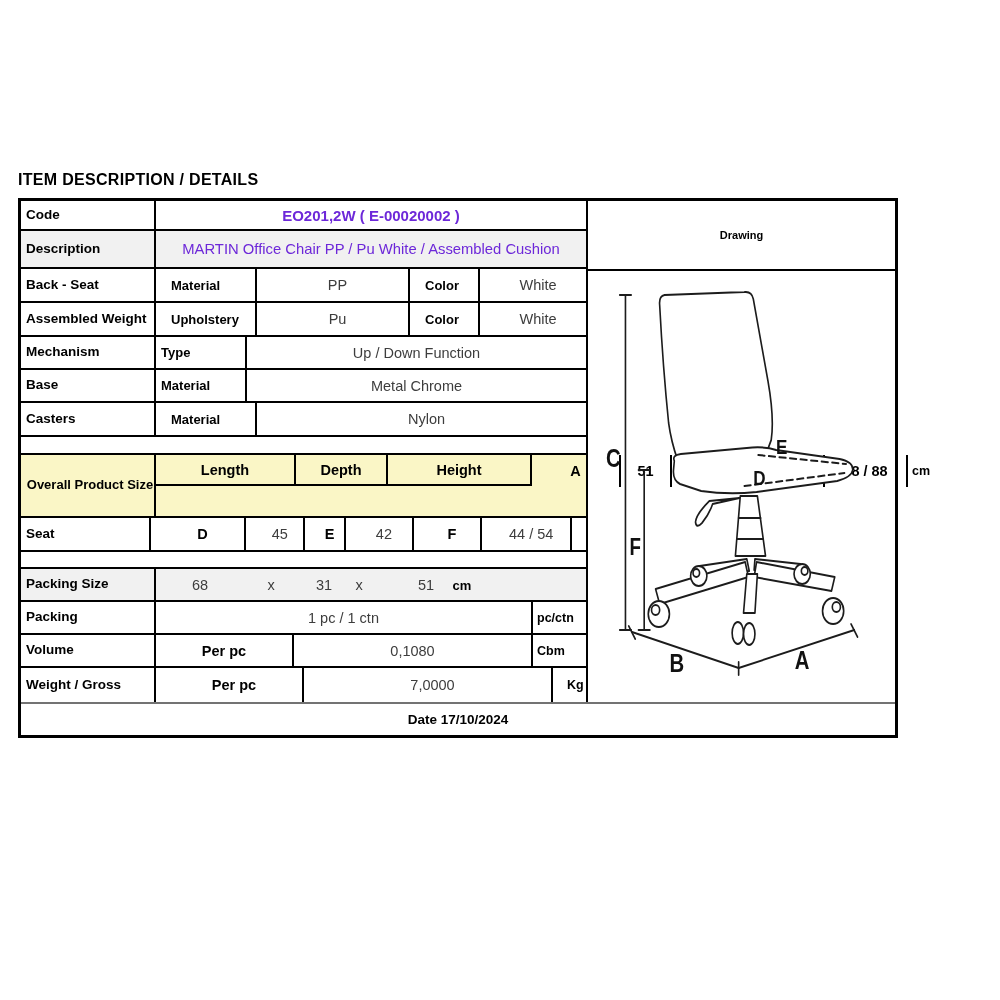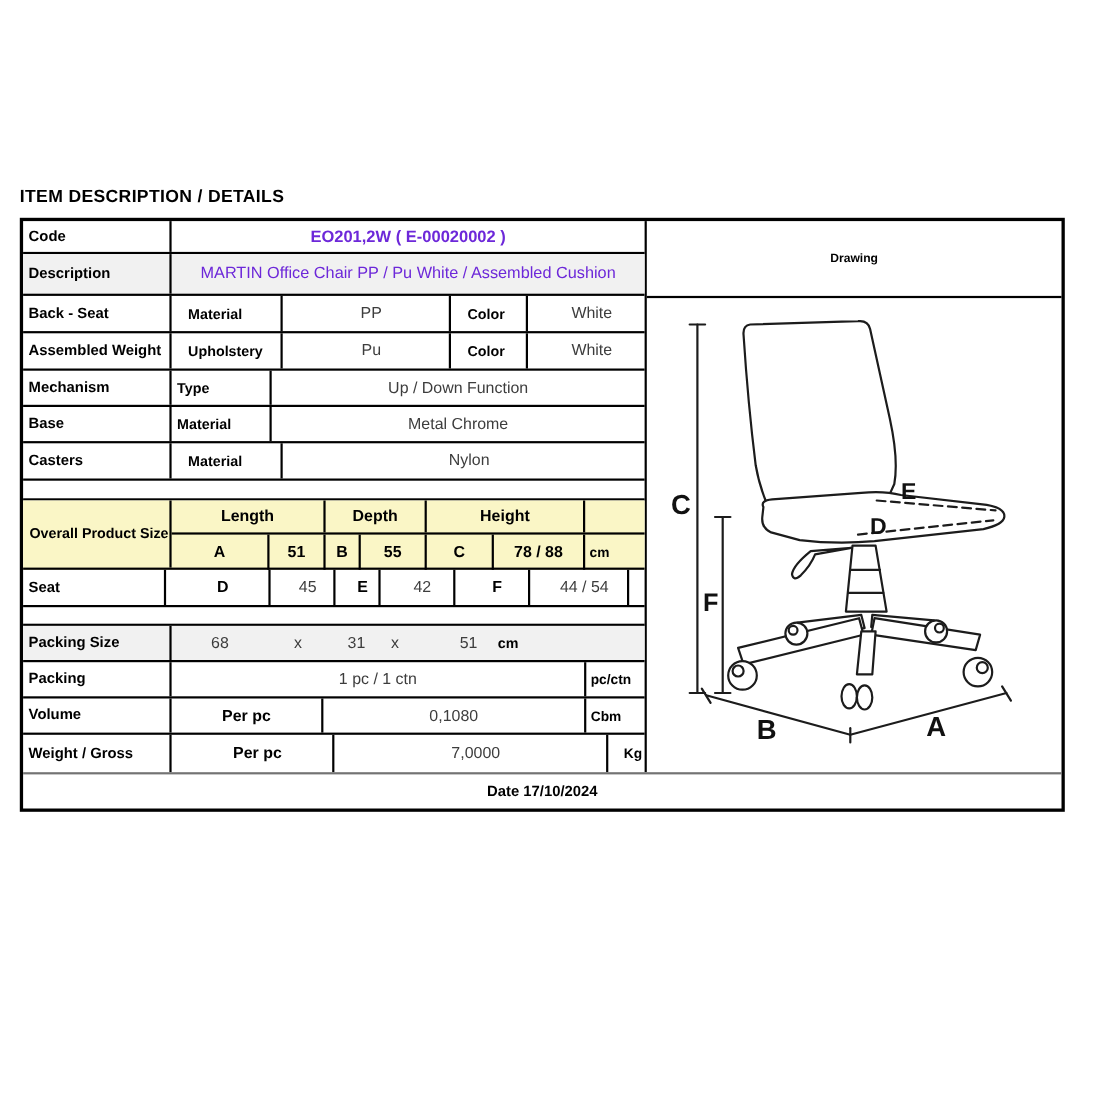--- a/index.html
+++ b/index.html
@@ -1,41 +1,41 @@
 <!DOCTYPE html>
 <html><head>
 <meta charset="utf-8">
 <style>
   html,body{margin:0;padding:0;}
   body{width:1000px;height:1000px;background:#ffffff;position:relative;overflow:hidden;
        font-family:"Liberation Sans","DejaVu Sans",sans-serif;color:#000;}
   .page-title{position:absolute;left:18px;top:171px;width:950px;text-align:left;
               font-size:16px;font-weight:bold;letter-spacing:.3px;}
-  .sheet{position:absolute;left:18px;top:198px;width:950px;height:540px;
+  .sheet{position:absolute;left:18px;top:198px;width:880px;height:540px;
          border:3px solid #000;box-sizing:border-box;display:flex;flex-direction:column;background:#fff;}
   .main{display:flex;flex:1;min-height:0;}
   .leftcol{width:567px;border-right:2px solid #000;box-sizing:border-box;display:flex;flex-direction:column;}
   .row{display:flex;border-bottom:2px solid #000;box-sizing:border-box;flex-shrink:0;}
   .row.last{border-bottom:none;}
   .cell{border-right:2px solid #000;box-sizing:border-box;display:flex;align-items:center;overflow:hidden;}
   .cell.end{border-right:none;}
   .lab{font-weight:bold;font-size:13.5px;padding-left:5px;line-height:1.1;}
   .key{font-weight:bold;font-size:13px;padding-left:5px;}
   .val{justify-content:center;font-size:14.5px;color:#3d3d3d;}
   .ctr{justify-content:center;text-align:center;}
   .w-lab{width:135px;} .w-key{width:91px;} .w-val{width:143px;} .w-col{width:60px;} .w-fx{flex:1;}
   .h30{height:30px;} .h38{height:38px;} .h34{height:34px;gap:10px;} .h33{height:33px;} .h31{height:31px;} .h32{height:32px;}
   .gap1{height:18px;} .gap2{height:17px;}
   .shade{background:#f1f1f1;}
   .yellow{background:#faf6c6;}
   .sz-k1{width:89px;} .sz-v1{width:51px;} .sz-k2{width:32px;} .sz-v2{width:60px;}
   .sz-k3{width:61px;} .sz-v3{width:83px;}
   .hd-len{width:140px;} .hd-dep{width:92px;} .hd-hgt{width:144px;}
   .yblock{height:63px;}
-  .ycol{flex:1;display:flex;flex-direction:column;min-width:0;}
+  .ycol{flex:1;display:flex;flex-direction:row;min-width:0;}
   .sz-head{font-weight:bold;font-size:14.5px;}
   .sz-cell{font-weight:bold;font-size:14.5px;}
   .unitcell{font-weight:bold;font-size:12.5px;padding-left:4px;}
   .pk-key{width:138px;} .pk-val{width:239px;}
   .pk-val2{width:377px;}
   .packparts{position:relative;flex:1;height:100%;}
   .packparts span{position:absolute;top:50%;transform:translate(-50%,-50%);font-size:14.5px;color:#3d3d3d;}
   .packparts .u{font-weight:bold;color:#000;font-size:13px;}
   .drawcol{flex:1;display:flex;flex-direction:column;min-width:0;}
   .drawhead{height:70px;border-bottom:2px solid #000;box-sizing:border-box;

